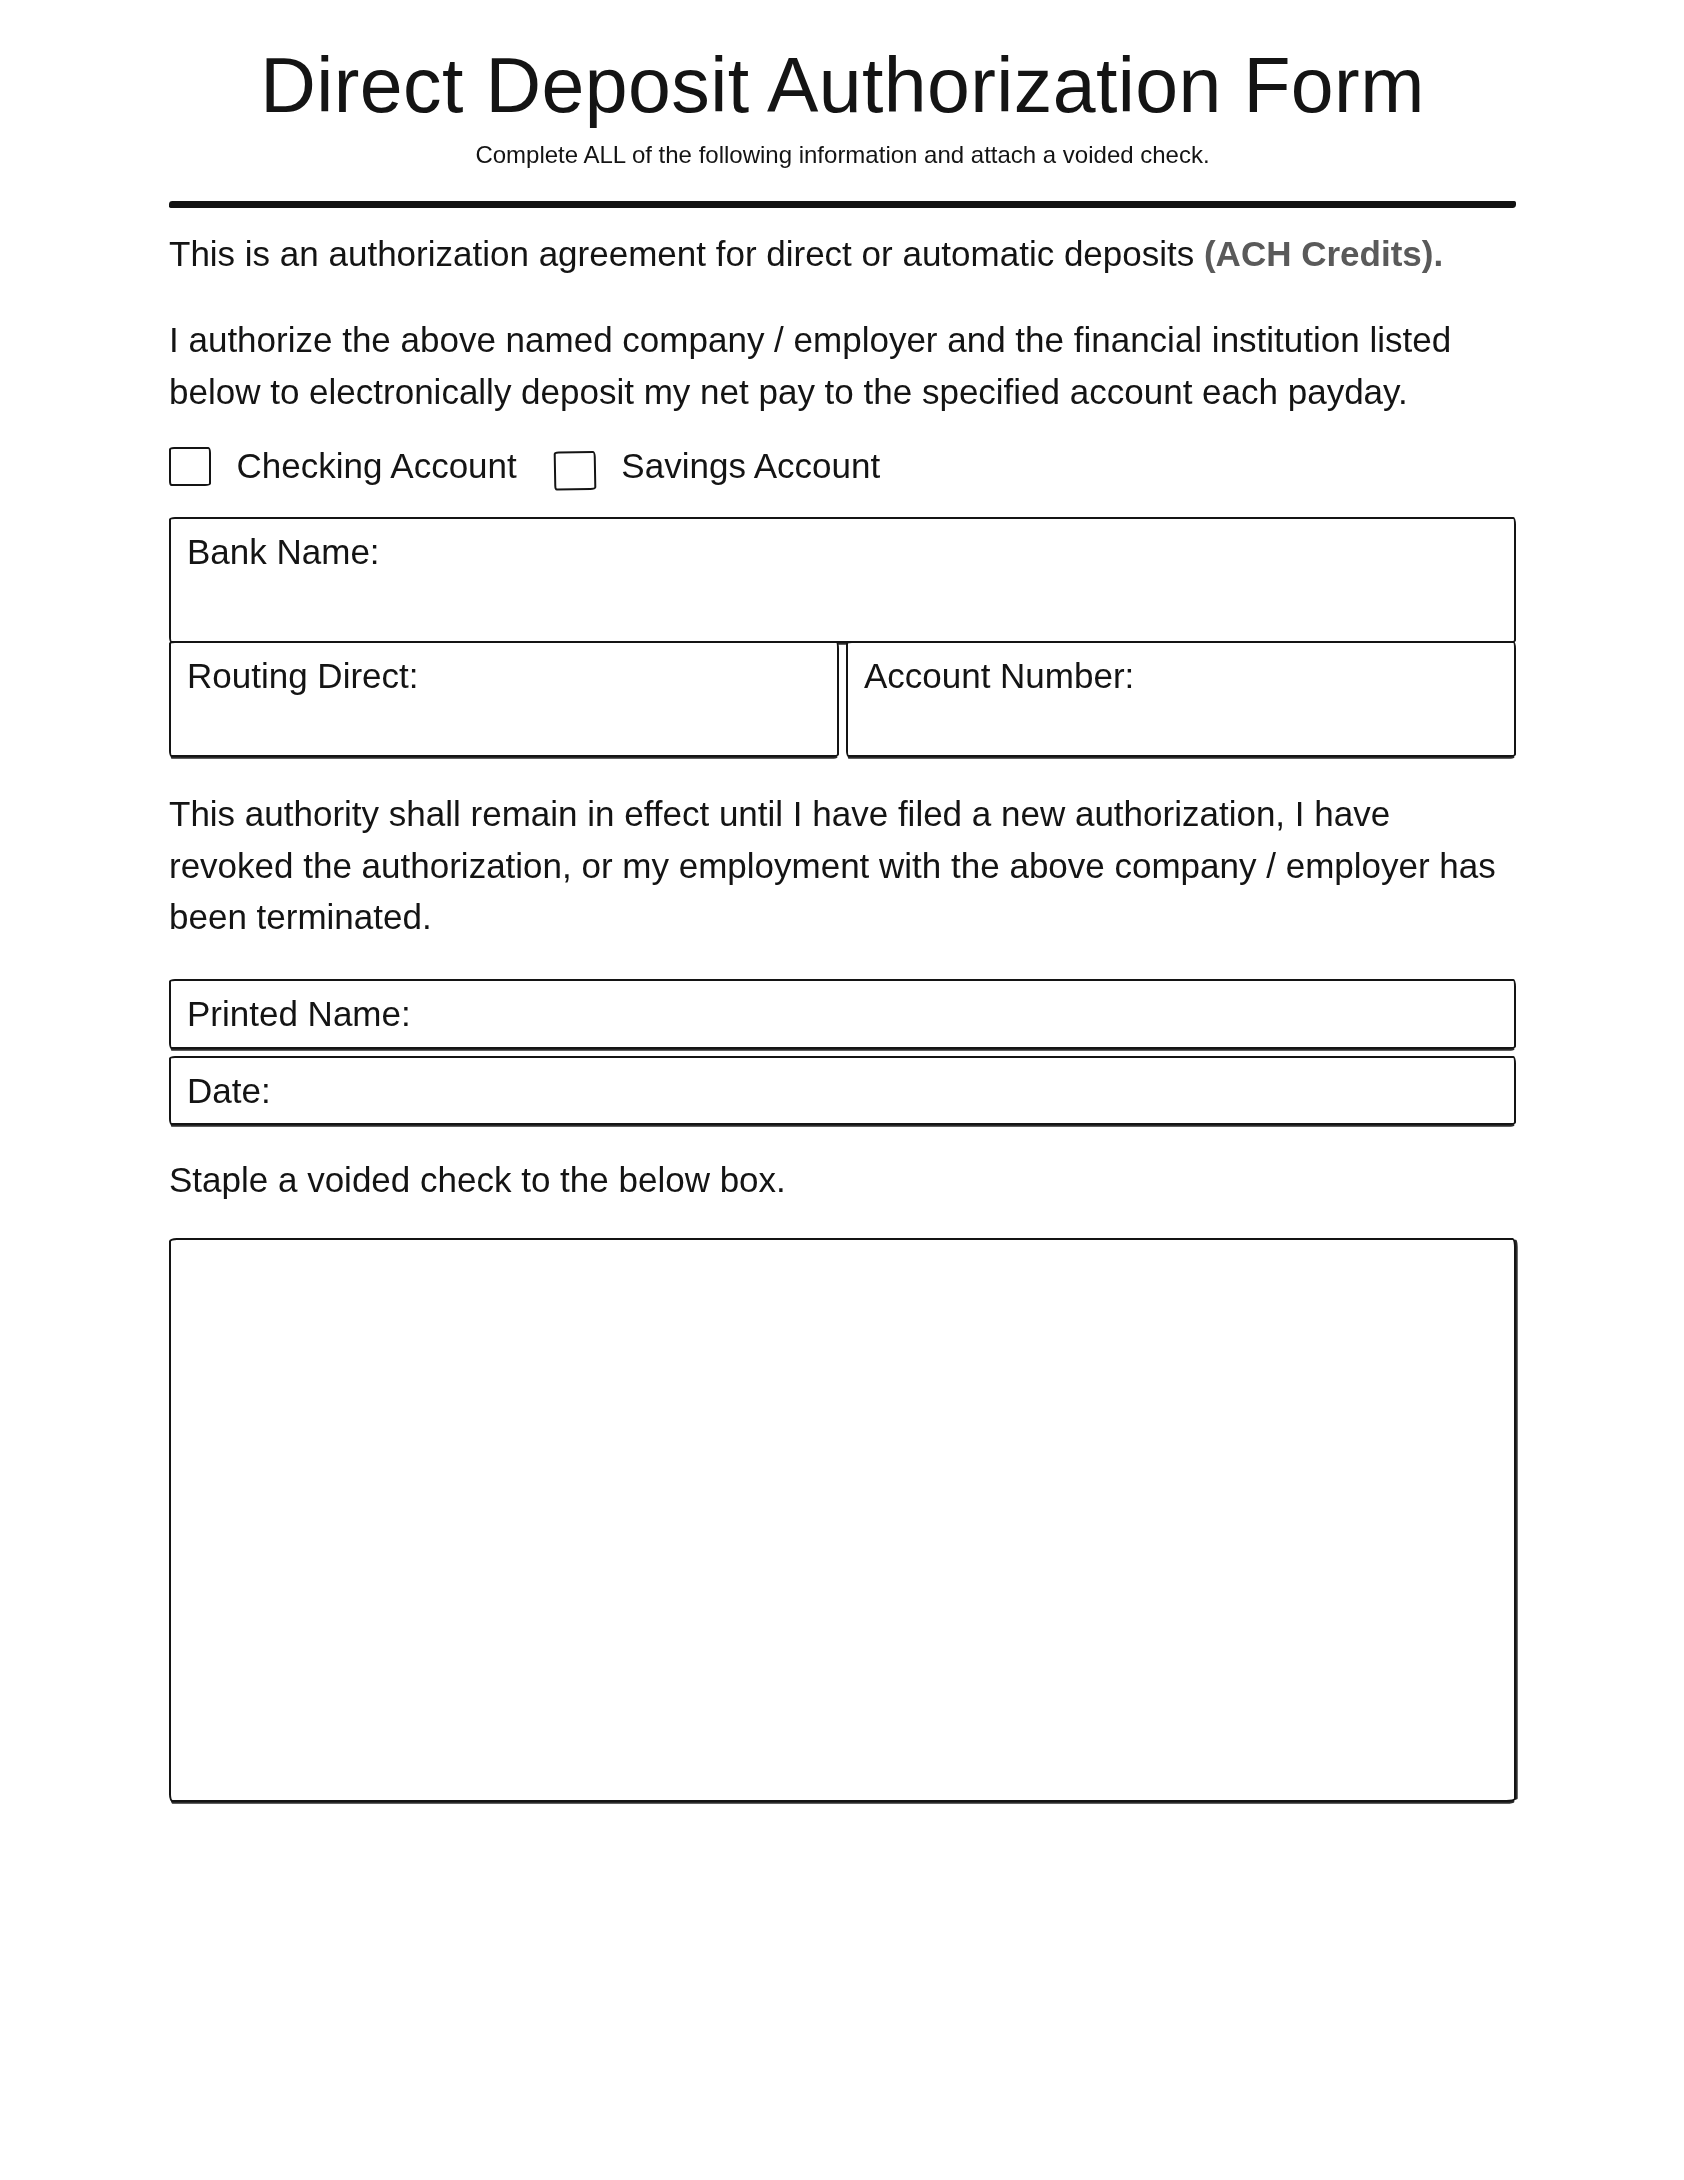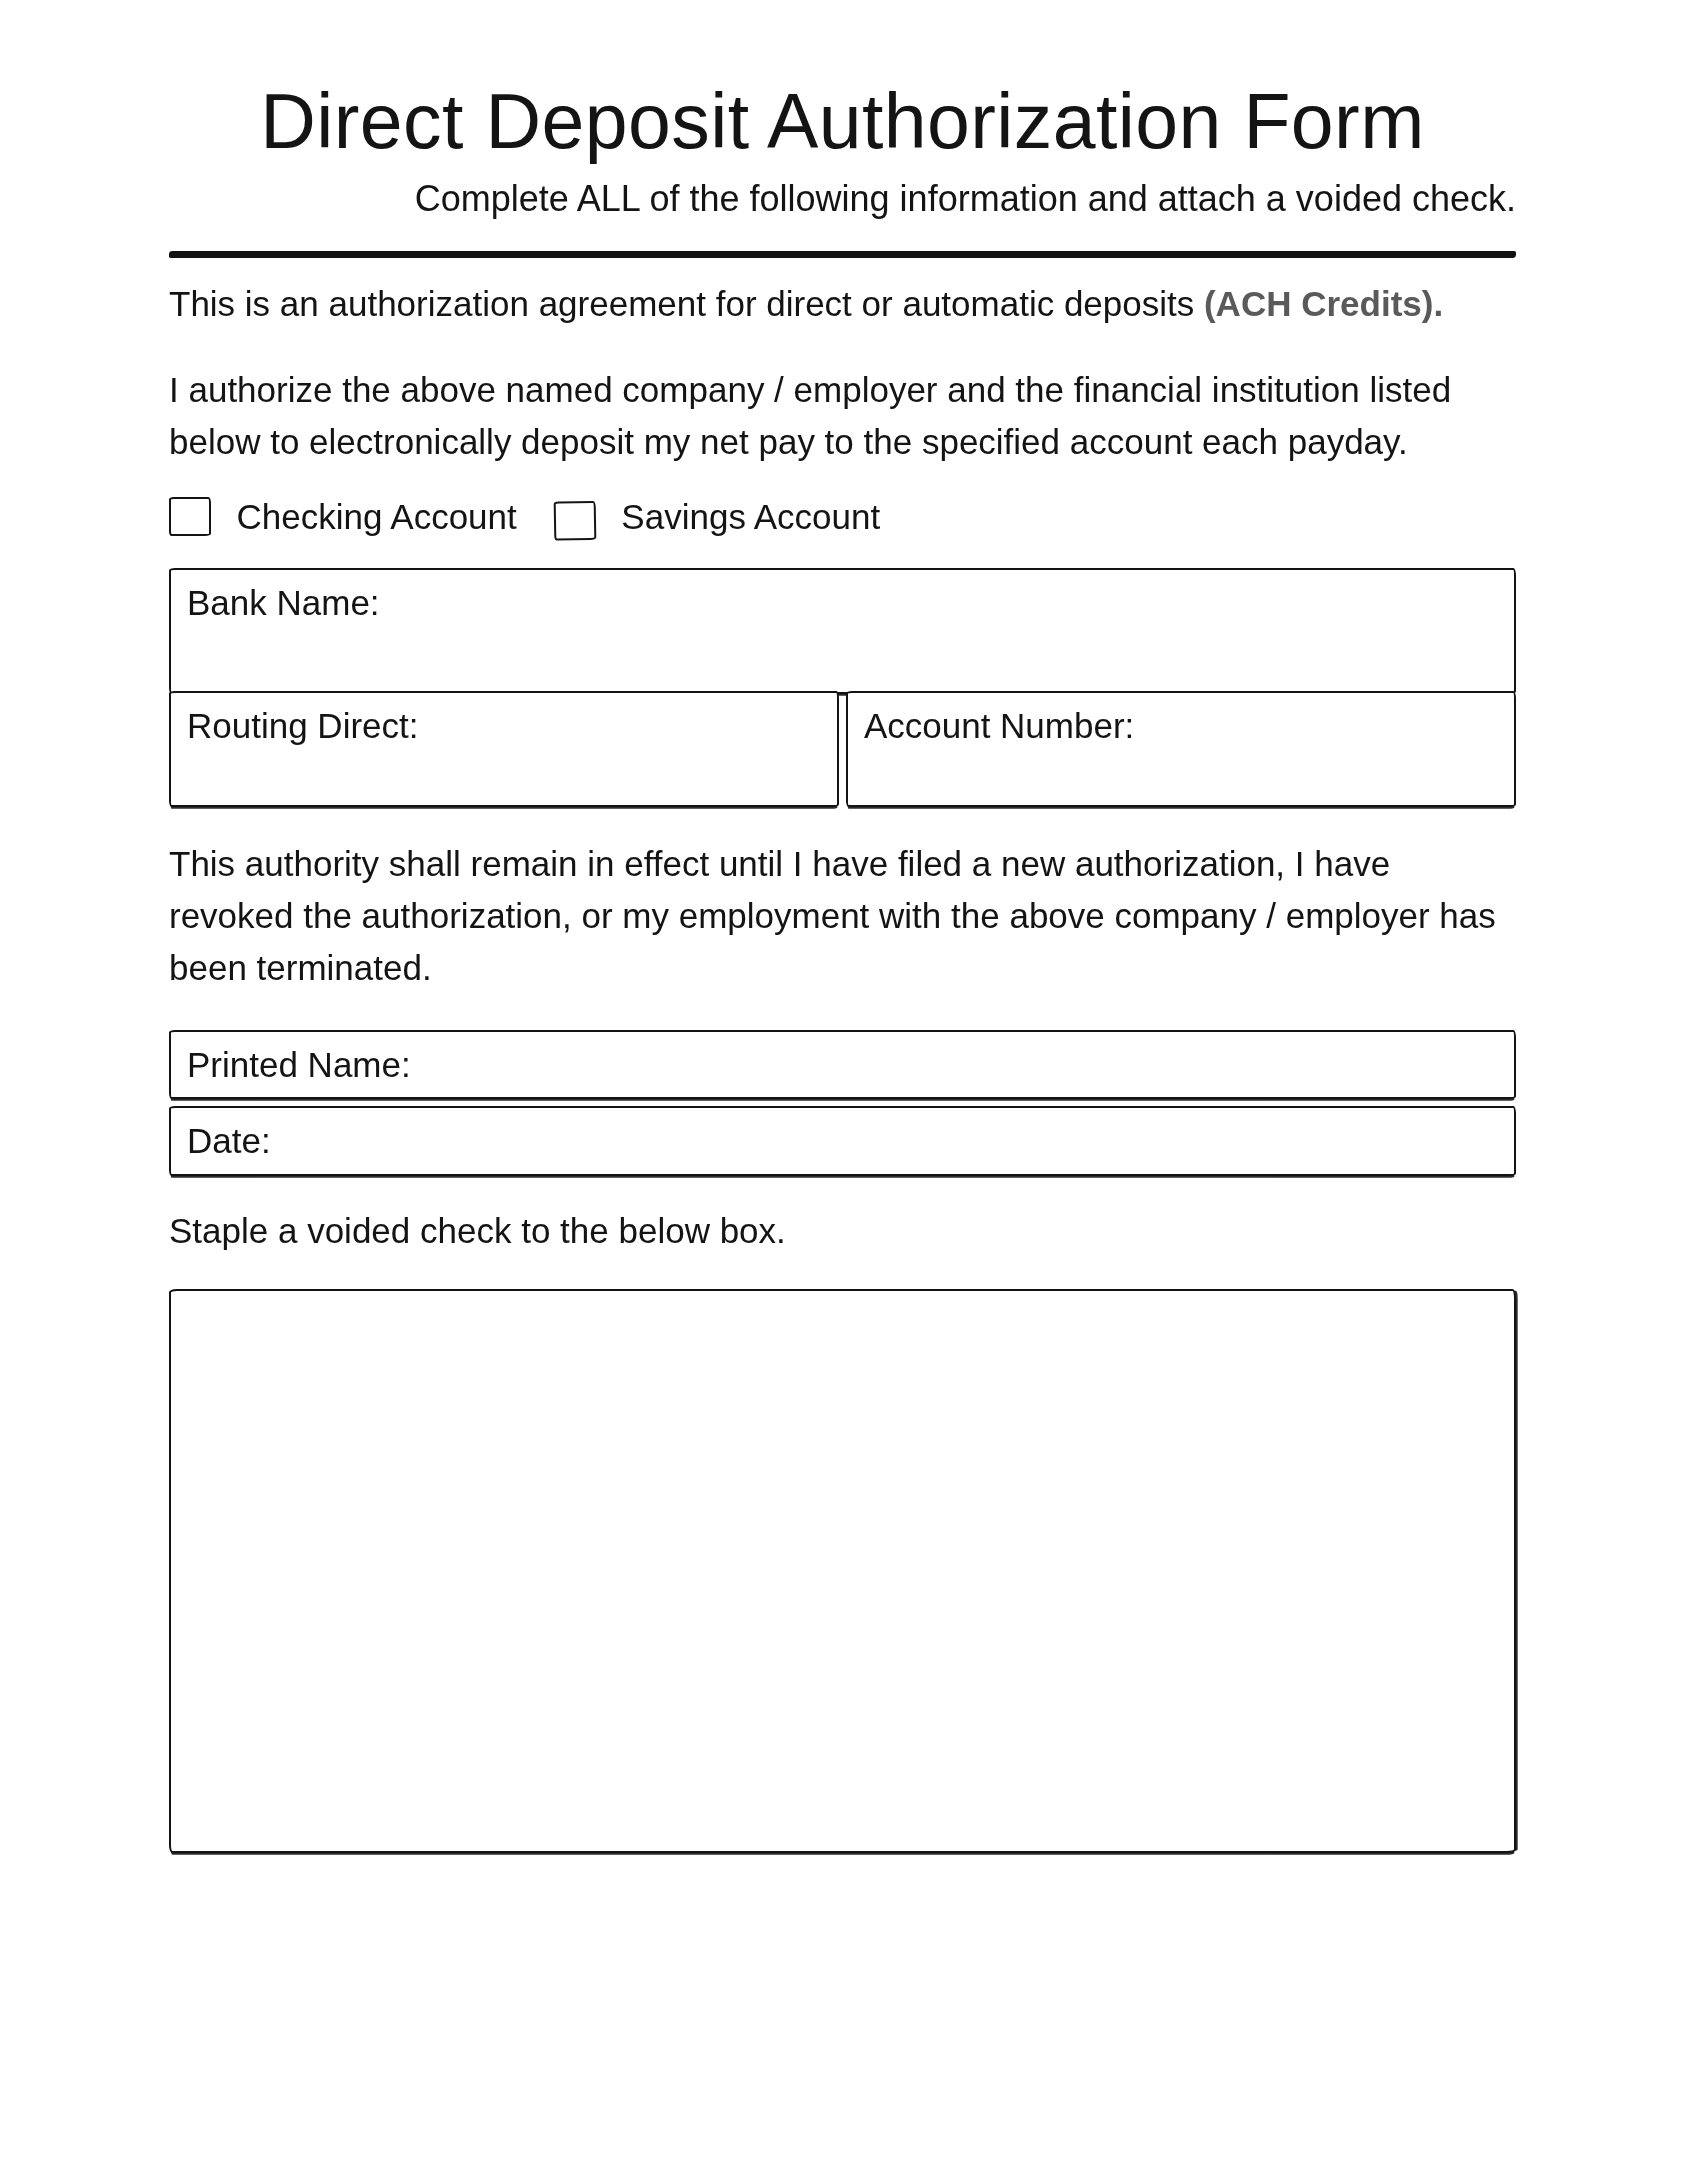--- a/index.html
+++ b/index.html
@@ -4,32 +4,32 @@
 <style>
   * { margin: 0; padding: 0; box-sizing: border-box; }
   html, body { width: 1685px; }
   body {
     height: 2181px;
     background: #ffffff;
     color: #141414;
     font-family: "Liberation Sans", "DejaVu Sans", sans-serif;
     overflow: hidden;
   }
-  .page { padding: 47px 169px 0 169px; margin-top: 36px; }
+  .page { padding: 47px 169px 0 169px; }
 
   .title {
     text-align: center;
     font-size: 77px;
     font-weight: 400;
     line-height: 1;
     letter-spacing: 0.4px;
   }
   .subtitle {
-    text-align: right;
-    font-size: 36px;
+    text-align: center;
+    font-size: 24px;
     margin-top: 17px;
     line-height: 1.2;
   }
   .rule {
     height: 6.8px;
     background: #121212;
     margin-top: 31px;
     border-radius: 3.4px 1.7px 3.4px 1.7px;
   }
   .body {

